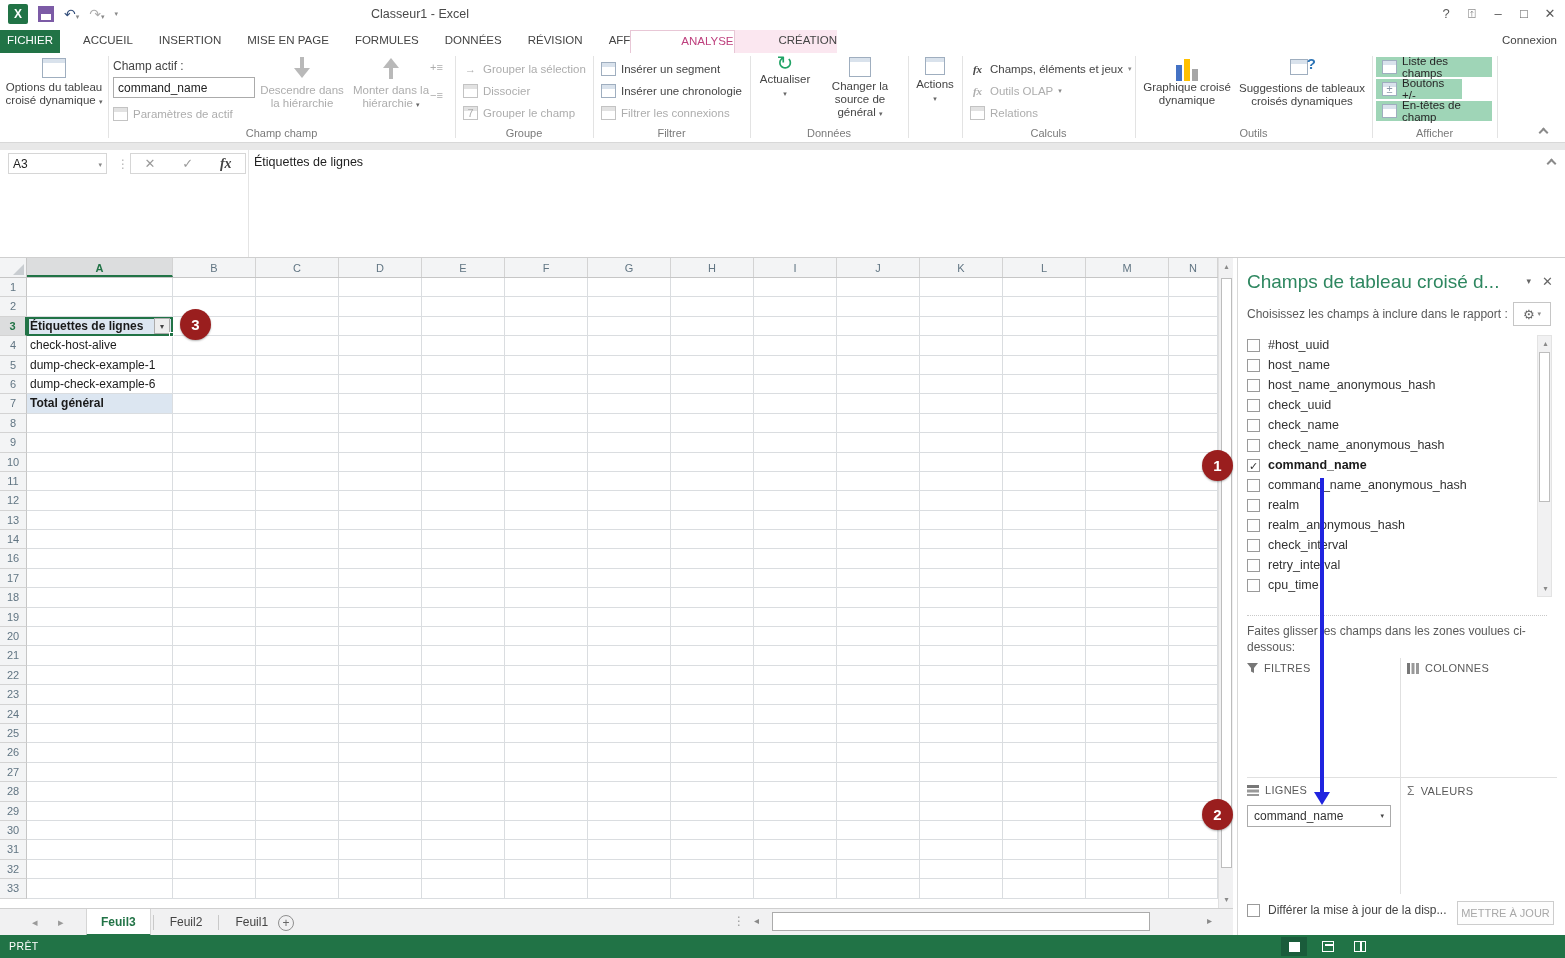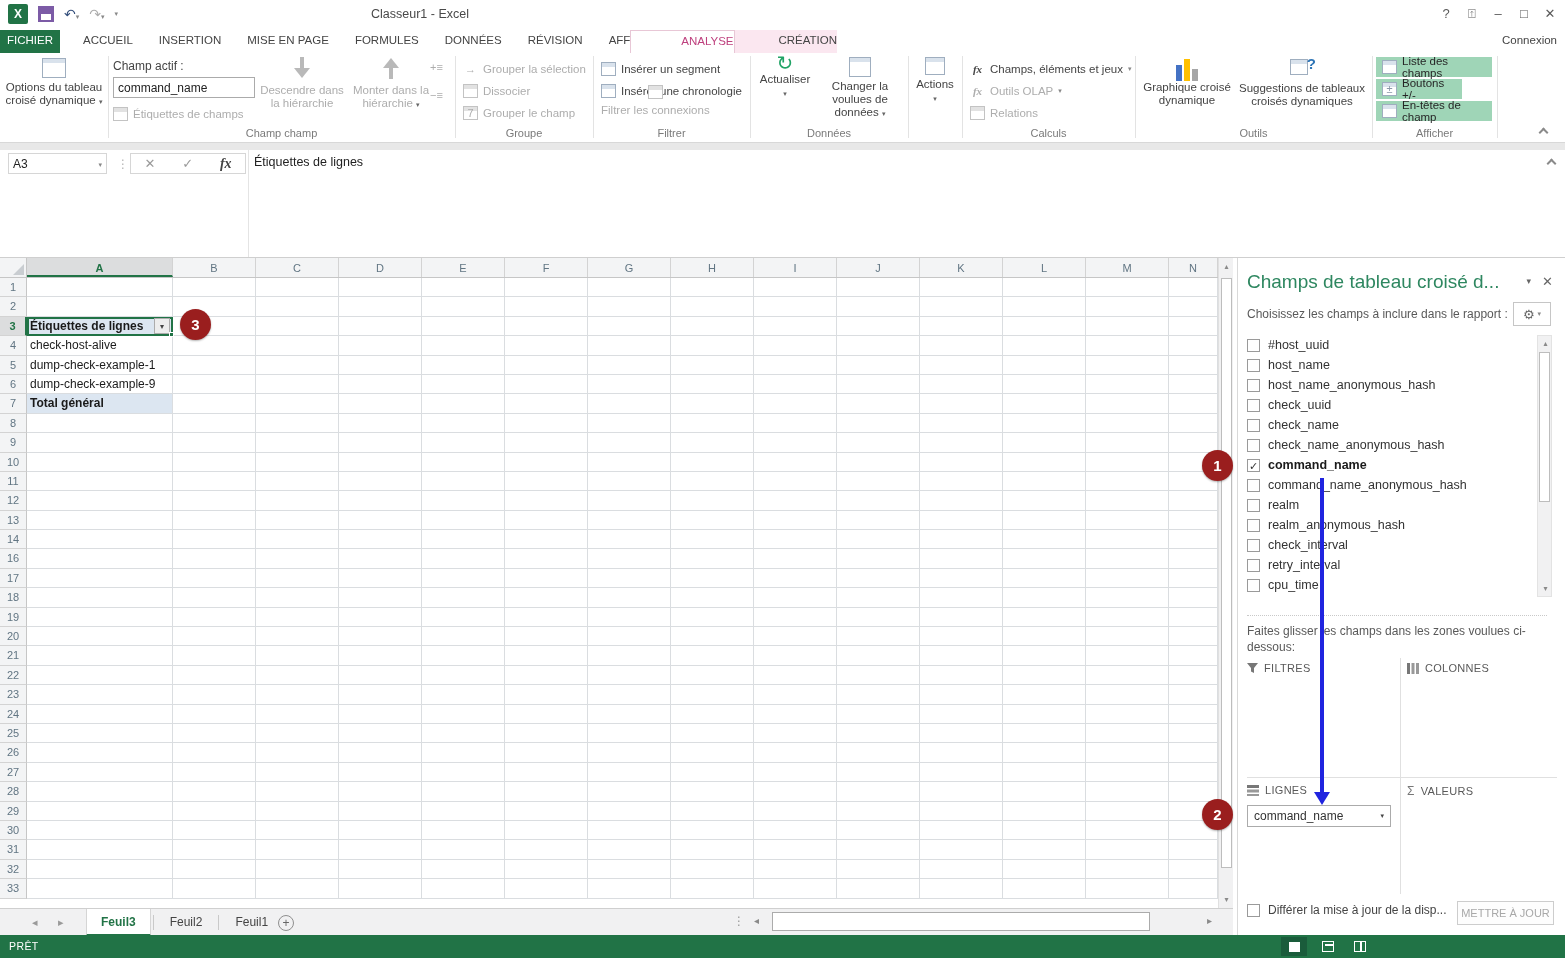--- a/index.html
+++ b/index.html
@@ -178,21 +178,21 @@
         <span>Options du tableau croisé dynamique</span> <span class="dd">▾</span>
       </div>
     </div>
     <div class="gsep" style="left:108px;"></div>
 
     <div class="rgroup" style="left:108px;width:347px;">
       <div class="abs" style="left:5px;top:6px;font-size:12px;">Champ actif :</div>
       <input class="abs" style="left: 5px; top: 24px; width: 142px; height: 21px; border: 1px solid rgb(171, 171, 171); font-size: 12px; padding: 0px 4px; font-family: inherit; color: rgb(34, 34, 34);" value="command_name">
       <div class="sbtn dis abs" style="left:5px;top:50px;">
         <span class="mi mi-box dis2"></span>
-          <span>Étiquettes de champs</span>
+          <span>Paramètres de actif</span>
       </div>
       <div class="bigbtn" style="left:150px;top:2px;width:88px;color:#ADADAD;">
         <svg width="26" height="26">
             <path class="bigarrow" d="M13 2 v13"></path>
             <path d="M5 13 l8 10 8-10 z" fill="#B9B9B9"></path>
           </svg><br>
         <span>Descendre dans la hiérarchie</span>
       </div>
       <div class="bigbtn" style="left:240px;top:2px;width:86px;color:#ADADAD;">
         <svg width="26" height="26">
@@ -226,36 +226,36 @@
 
     <div class="rgroup" style="left:593px;width:157px;">
       <div class="sbtn abs" style="left:8px;top:5px;">
           <span class="mi mi-box"></span>
           <span>Insérer un segment</span>
         </div>
       <div class="sbtn abs" style="left:8px;top:27px;">
           <span class="mi mi-box"></span>
           <span>Insérer une chronologie</span>
         </div>
-      <div class="sbtn dis abs" style="left:8px;top:32px;flex-direction:column;">
+      <div class="sbtn dis abs" style="left:8px;top:49px;">
           <span class="mi mi-box dis2"></span>
           <span>Filtrer les connexions</span>
         </div>
       <div class="glabel">Filtrer</div>
     </div>
     <div class="gsep" style="left:750px;"></div>
 
     <div class="rgroup" style="left:750px;width:158px;">
       <div class="bigbtn" style="left:6px;top:4px;width:58px;">
         <span style="font-size:20px;color:#21A366;">↻</span><br>
         <span>Actualiser</span><br><span class="dd">▾</span>
       </div>
       <div class="bigbtn" style="left:64px;top:4px;width:92px;">
         <span class="mi mi-box" style="width:22px;height:20px;display:inline-block;"></span><br>
-        <span>Changer la voulues de données</span> <span class="dd">▾</span>
+        <span>Changer la source de général</span> <span class="dd">▾</span>
       </div>
       <div class="glabel">Données</div>
     </div>
     <div class="gsep" style="left:908px;"></div>
 
     <div class="rgroup" style="left:908px;width:54px;">
       <div class="bigbtn" style="left:4px;top:4px;width:46px;">
         <span class="mi mi-box" style="width:20px;height:18px;display:inline-block;"></span><br>
         <span>Actions</span><br><span class="dd">▾</span>
       </div>
@@ -435,21 +435,21 @@
           <div class="gcell" style="width: 83px;"></div>
           <div class="gcell" style="width: 83px;"></div>
           <div class="gcell" style="width: 83px;"></div>
           <div class="gcell" style="width: 83px;"></div>
           <div class="gcell" style="width: 83px;"></div>
           <div class="gcell" style="width: 83px;"></div>
           <div class="gcell" style="width: 49px;"></div>
         </div>
         <div class="grow">
           <div class="rh">6</div>
-          <div class="gcell" style="width: 146px;">dump-check-example-9</div>
+          <div class="gcell" style="width: 146px;">dump-check-example-6</div>
           <div class="gcell" style="width: 83px;"></div>
           <div class="gcell" style="width: 83px;"></div>
           <div class="gcell" style="width: 83px;"></div>
           <div class="gcell" style="width: 83px;"></div>
           <div class="gcell" style="width: 83px;"></div>
           <div class="gcell" style="width: 83px;"></div>
           <div class="gcell" style="width: 83px;"></div>
           <div class="gcell" style="width: 83px;"></div>
           <div class="gcell" style="width: 83px;"></div>
           <div class="gcell" style="width: 83px;"></div>

